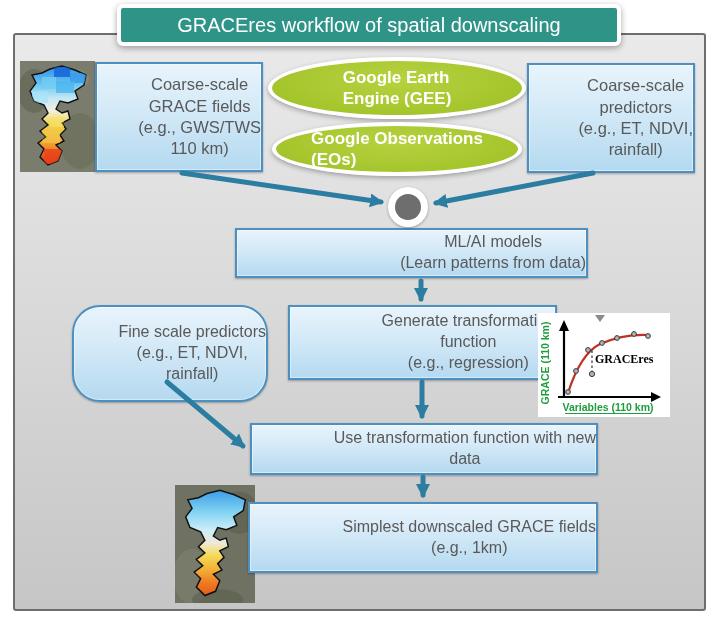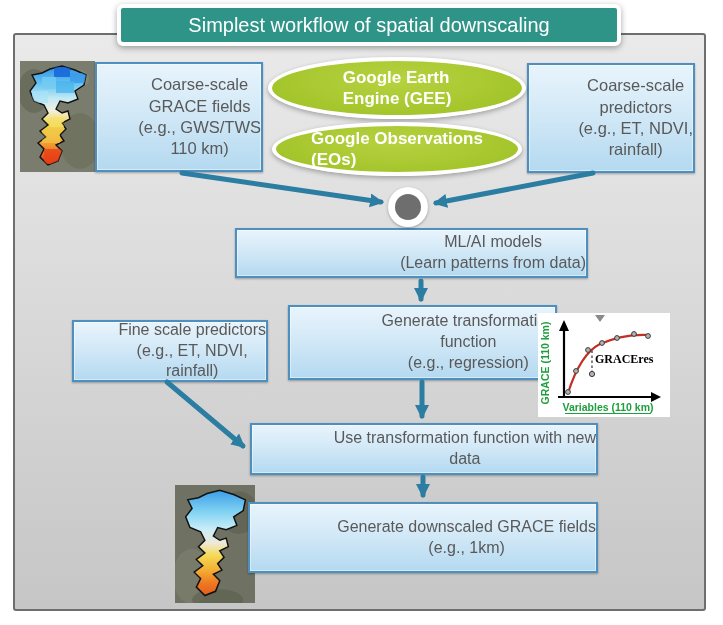--- a/index.html
+++ b/index.html
@@ -52,21 +52,21 @@
   }
   svg text{font-family:"Liberation Sans",sans-serif;}
   .arrows{position:absolute;left:0;top:0;width:723px;height:625px;z-index:4;pointer-events:none;}
 </style>
 </head>
 <body>
 
 <div class="canvas"></div>
 
 <div class="title-bar">
-  <span>Simplest workflow of spatial downscaling</span>
+  <span>GRACEres workflow of spatial downscaling</span>
 </div>
 
 <div class="img-frame" style="left:20px;top:61px;width:75px;height:111px;">
   <svg width="75" height="111" viewBox="0 0 75 111" preserveAspectRatio="none">
     <defs>
       <linearGradient id="g1" x1="0" y1="0" x2="0" y2="1">
         <stop offset="0" stop-color="#2f8fe8"></stop>
           <stop offset="0.18" stop-color="#66c4f0"></stop>
         <stop offset="0.32" stop-color="#bfe8f5"></stop>
           <stop offset="0.45" stop-color="#f2f0e0"></stop>
@@ -124,21 +124,21 @@
 
 <div class="hub-ring">
   <div class="hub-dot"></div>
 </div>
 
 <div class="node f16" style="left:235px;top:228px;width:353px;height:50px;padding-left:33px;">
   <span class="lbl">ML/AI models
 (Learn patterns from data)</span>
 </div>
 
-<div class="node f16" style="left:72px;top:320px;width:196px;height:62px;">
+<div class="node f16" style="left:72px;top:305px;width:196px;height:97px;border-radius:28px;">
   <span class="lbl">Fine scale predictors
 (e.g., ET, NDVI,
 rainfall)</span>
 </div>
 
 <div class="node f16" style="left:288px;top:305px;width:269px;height:75px;">
   <span class="lbl">Generate transformation
 function
 (e.g., regression)</span>
 </div>
@@ -195,21 +195,21 @@
     </defs>
     <rect x="0" y="0" width="75" height="111" fill="#6f7263"></rect>
     <ellipse cx="60" cy="26" rx="18" ry="20" fill="#595c4c" opacity="0.55"></ellipse>
     <ellipse cx="16" cy="86" rx="18" ry="26" fill="#7e8170" opacity="0.6"></ellipse>
     <ellipse cx="40" cy="108" rx="24" ry="10" fill="#565948" opacity="0.5"></ellipse>
     <path d="M30,8 L42,5 L55,9 L66,14 L64,24 L55,30 L58,38 L48,42 L40,40 L36,48 L42,52 L48,50 L50,58 L42,62 L46,68 L40,74 L44,80 L36,84 L42,90 L38,100 L28,104 L20,96 L24,88 L18,82 L26,76 L20,70 L28,64 L22,58 L28,52 L24,44 L14,40 L10,30 L16,22 L12,14 L22,12 Z" fill="url(#g2)" stroke="#111111" stroke-width="1.4"></path>
   </svg>
 </div>
 
 <div class="node f16" style="left:248px;top:502px;width:350px;height:71px;">
-  <span class="lbl">Generate downscaled GRACE fields
+  <span class="lbl">Simplest downscaled GRACE fields
 (e.g., 1km)</span>
 </div>
 
 <svg class="arrows">
   <defs>
     <marker id="ah" markerUnits="userSpaceOnUse" markerWidth="16" markerHeight="16" refX="11" refY="7" orient="auto">
       <path d="M0,0 L14,7 L0,14 Z" fill="#2b7da1"></path>
     </marker>
   </defs>
   <g stroke="#2b7da1" stroke-width="5" fill="none" stroke-linecap="round">

